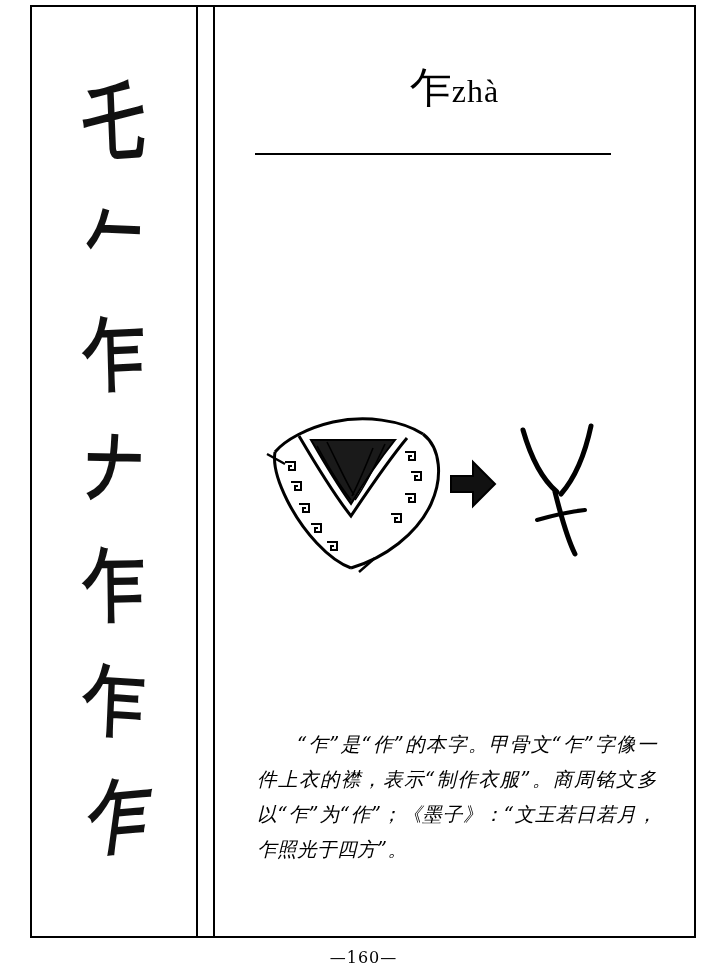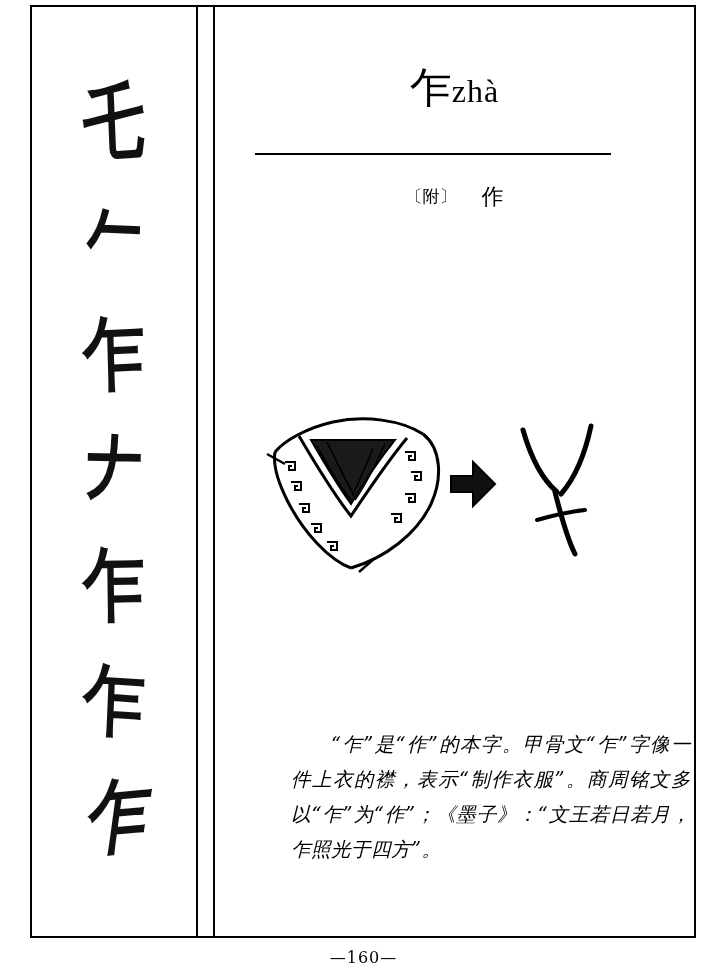--- a/index.html
+++ b/index.html
@@ -125,21 +125,20 @@
     position: absolute;
     left: 42px; top: 700px;
     width: 400px;
     font-family: "DejaVu Serif", serif;
     font-size: 19.5px;
     line-height: 35px;
     text-align: justify;
     text-indent: 40px;
     letter-spacing: 0.5px;
     font-style: italic;
-    margin-left: 34px;
   }
 
   
   #folio {
     position: absolute;
     left: 0; top: 948px;
     width: 727px;
     text-align: center;
     font-family: "DejaVu Serif", serif;
     font-size: 16px;
@@ -170,24 +169,20 @@
 
   <div id="entry-column">
 
     <div id="headword-row">
       <span id="headword">乍</span>
       <span id="pinyin">zhà</span>
     </div>
 
     <div id="head-rule"></div>
 
-    <div id="variant-row">
-      <span id="variant-bracket">〔附〕</span>
-      <span id="variant-char">作</span>
-    </div>
 
     <div id="illustration">
       <svg width="400" height="190" viewBox="0 0 400 190" xmlns="http://www.w3.org/2000/svg">
 
         <g fill="none" stroke="#000" stroke-width="3">
           <path d="M20,60 C30,48 52,36 78,30 C110,23 146,28 168,42" stroke-width="3"></path>
           <path d="M168,42 C186,56 188,86 176,112 C162,142 130,166 96,176" stroke-width="3"></path>
           <path d="M96,176 C74,168 48,140 32,108 C22,88 18,72 20,60" stroke-width="3"></path>
 
           <path d="M44,44 C64,78 80,104 96,124 C112,100 132,70 152,46" stroke-width="3"></path>

